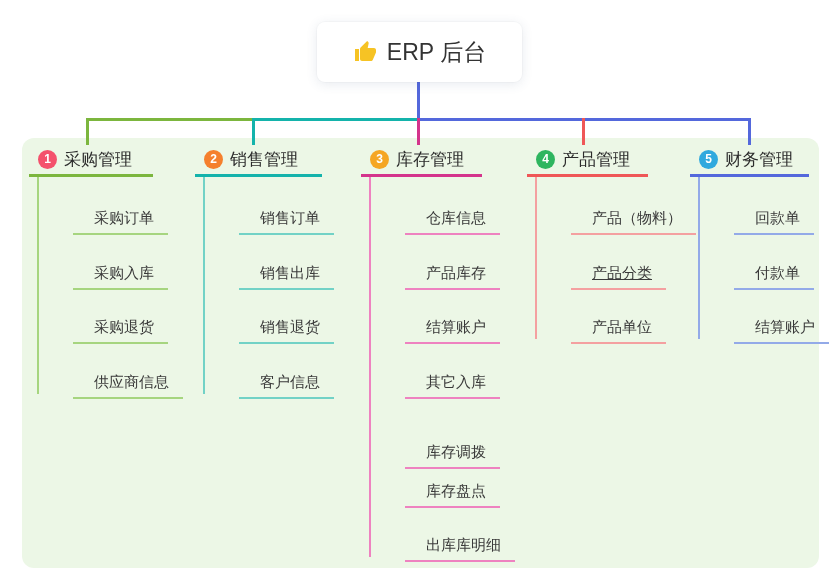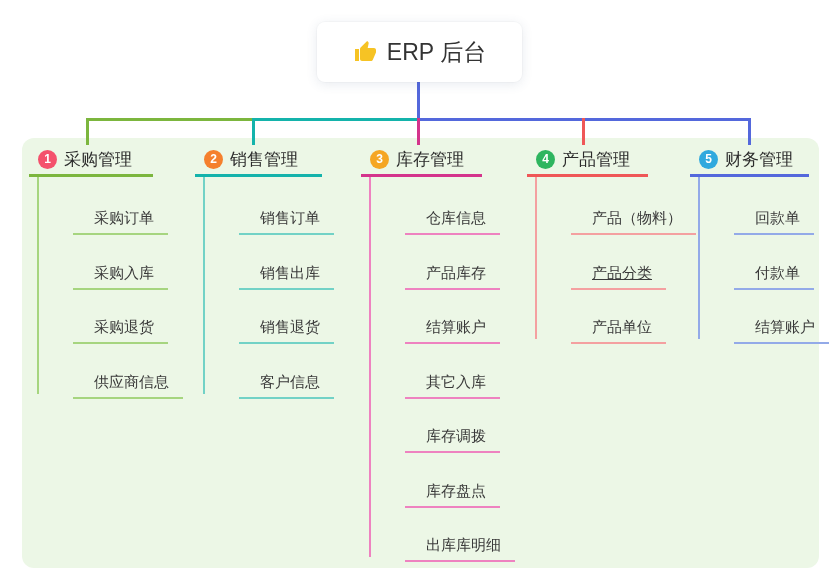--- a/index.html
+++ b/index.html
@@ -142,21 +142,21 @@
     </div>
   <div class="child b3" style="left:369px;top:253px;">
       <span>产品库存</span>
     </div>
   <div class="child b3" style="left:369px;top:307px;">
       <span>结算账户</span>
     </div>
   <div class="child b3" style="left:369px;top:362px;">
       <span>其它入库</span>
     </div>
-  <div class="child b3" style="left:369px;top:416px;">
+  <div class="child b3" style="left:369px;top:432px;">
       <span>库存调拨</span>
     </div>
   <div class="child b3" style="left:369px;top:471px;">
       <span>库存盘点</span>
     </div>
   <div class="child b3" style="left:369px;top:525px;">
       <span>出库库明细</span>
     </div>
 
   <div class="branch-header b4" style="left:527px;width:112px;">

